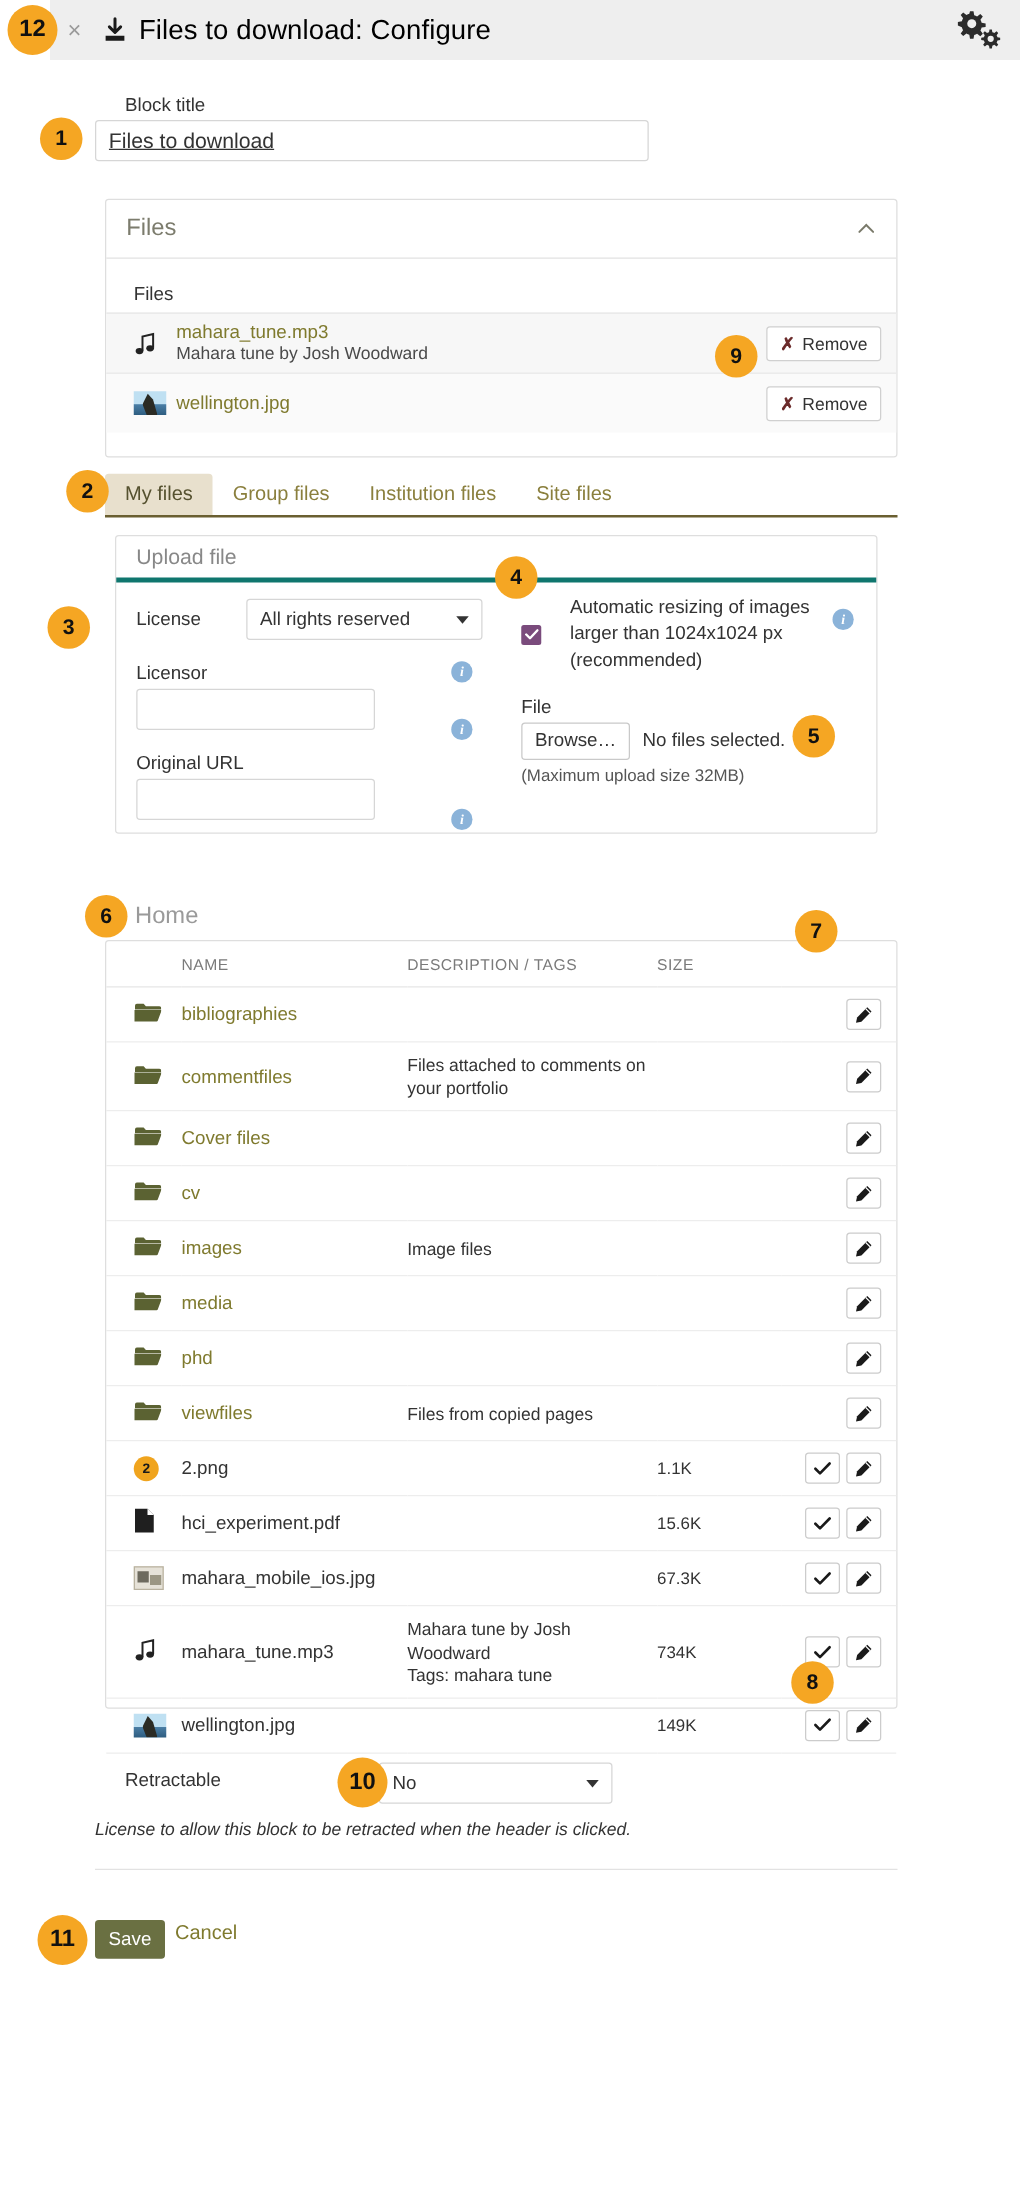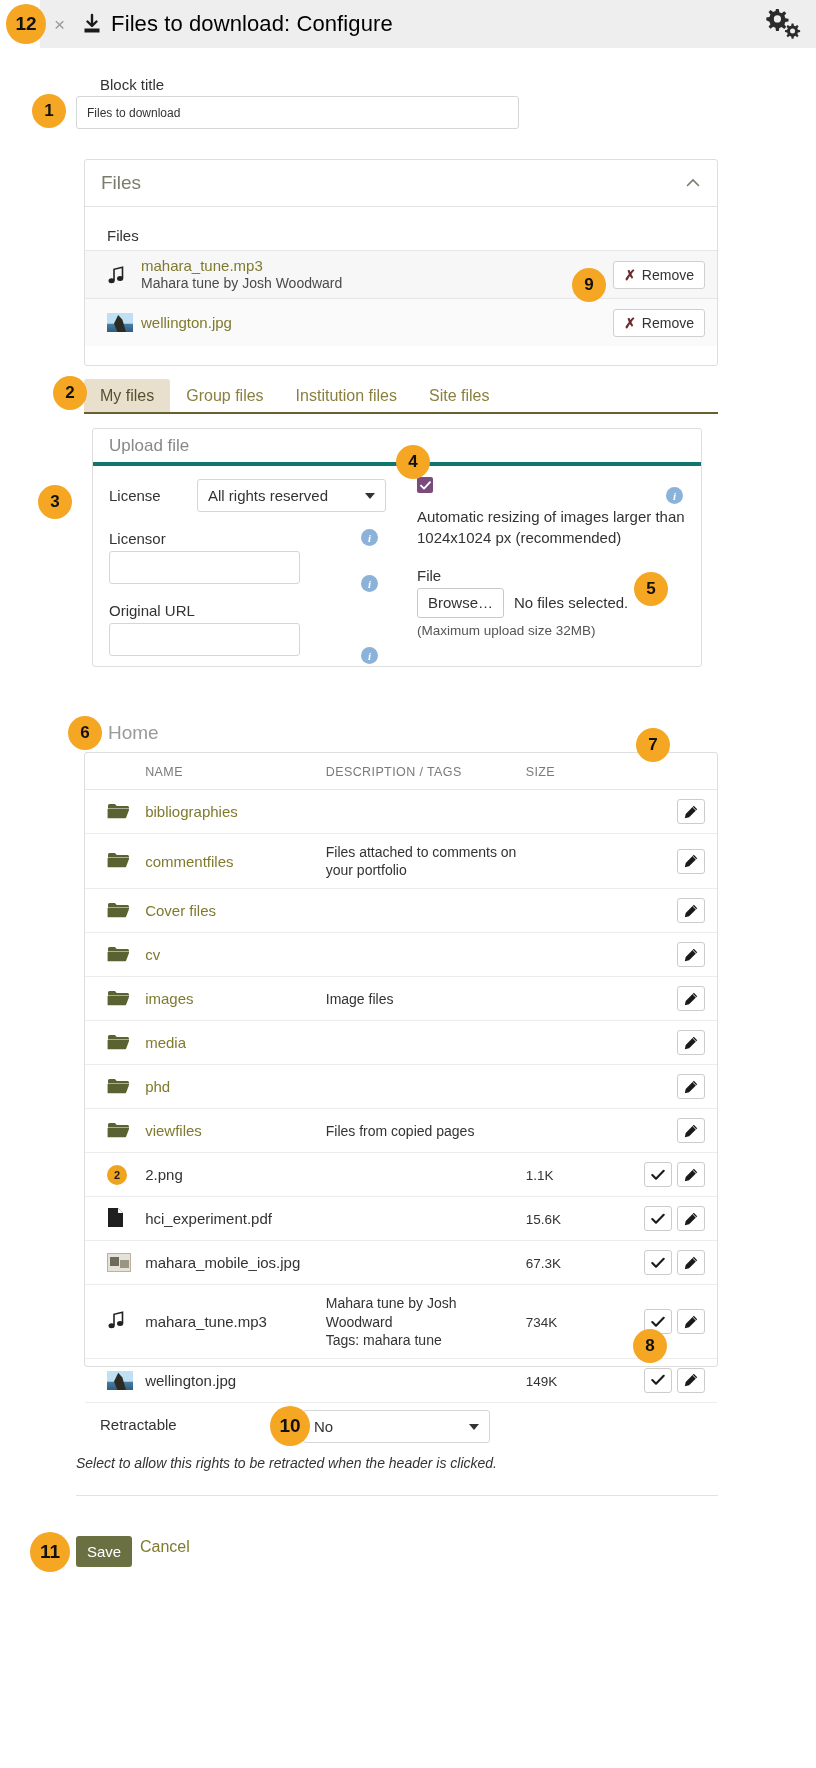--- a/index.html
+++ b/index.html
@@ -31,22 +31,23 @@
   }
   .tb-gear { position:absolute; right:12px; top:6px; }
 
   
   .label { font-size:15px; color:#333; }
   .panel {
     border:1px solid #dedede; background:#ffffff; border-radius:3px;
   }
   .input {
     border:1px solid #d6d6d6; border-radius:3px; background:#fff;
-    height:34px; font-size:12px; color:#333; padding:0 10px;
+    height:34px; font-size:17px; color:#333; padding:0 10px;
     font-family:"Liberation Sans", sans-serif;
+    text-decoration:underline;
   }
 
   
   .blocktitle-label { position:absolute; left:100px; top:76px; }
   .blocktitle-input {
     position:absolute; left:76px; top:96px; width:443px; height:33px;
   }
 
   
   .files-panel { position:absolute; left:84px; top:159px; width:634px; height:207px; }
@@ -301,21 +302,21 @@
       <div class="sub-label">Original URL</div>
       <input class="input txtin" value="" style="">
     </div>
   </div>
 
   <div style="position:absolute;left:268px;top:100px;" class="infoic">i</div>
   <div style="position:absolute;left:268px;top:146px;" class="infoic">i</div>
   <div style="position:absolute;left:268px;top:218px;" class="infoic">i</div>
 
   <div class="up-right">
-    <div style="display:flex;gap:13px;align-items:flex-start;flex-direction:column;">
+    <div style="display:flex;gap:23px;align-items:center;">
       <span class="cb">
         <svg width="11" height="9" viewBox="0 0 11 9">
             <path d="M1 4.6 L4 7.6 L10 1.2" stroke="#fff" stroke-width="1.9" fill="none" stroke-linecap="round" stroke-linejoin="round"></path>
           </svg>
       </span>
       <span class="cbtext">Automatic resizing of images larger than 1024x1024 px (recommended)</span>
     </div>
 
     <div style="margin-top:18px;">
       <div class="sub-label">File</div>
@@ -615,21 +616,21 @@
         </tr>
       </tbody>
   </table>
 </div>
 
 <div class="retract-label">Retractable</div>
 <div class="select retract-select">
   <span>No</span>
   <span class="caret"></span>
 </div>
-<div class="retract-help">Select to allow this rights to be retracted when the header is clicked.</div>
+<div class="retract-help">License to allow this block to be retracted when the header is clicked.</div>
 
 <div class="footer-rule"></div>
 <button class="btn-save">Save</button>
 <span class="btn-cancel">Cancel</span>
 
 <div class="callout c-md" style="left:6px;top:4px;">12</div>
 <div class="callout c-sm" style="left:32px;top:94px;">1</div>
 <div class="callout c-sm" style="left:53px;top:376px;">2</div>
 <div class="callout c-sm" style="left:38px;top:485px;">3</div>
 <div class="callout c-sm" style="left:396px;top:445px;">4</div>

